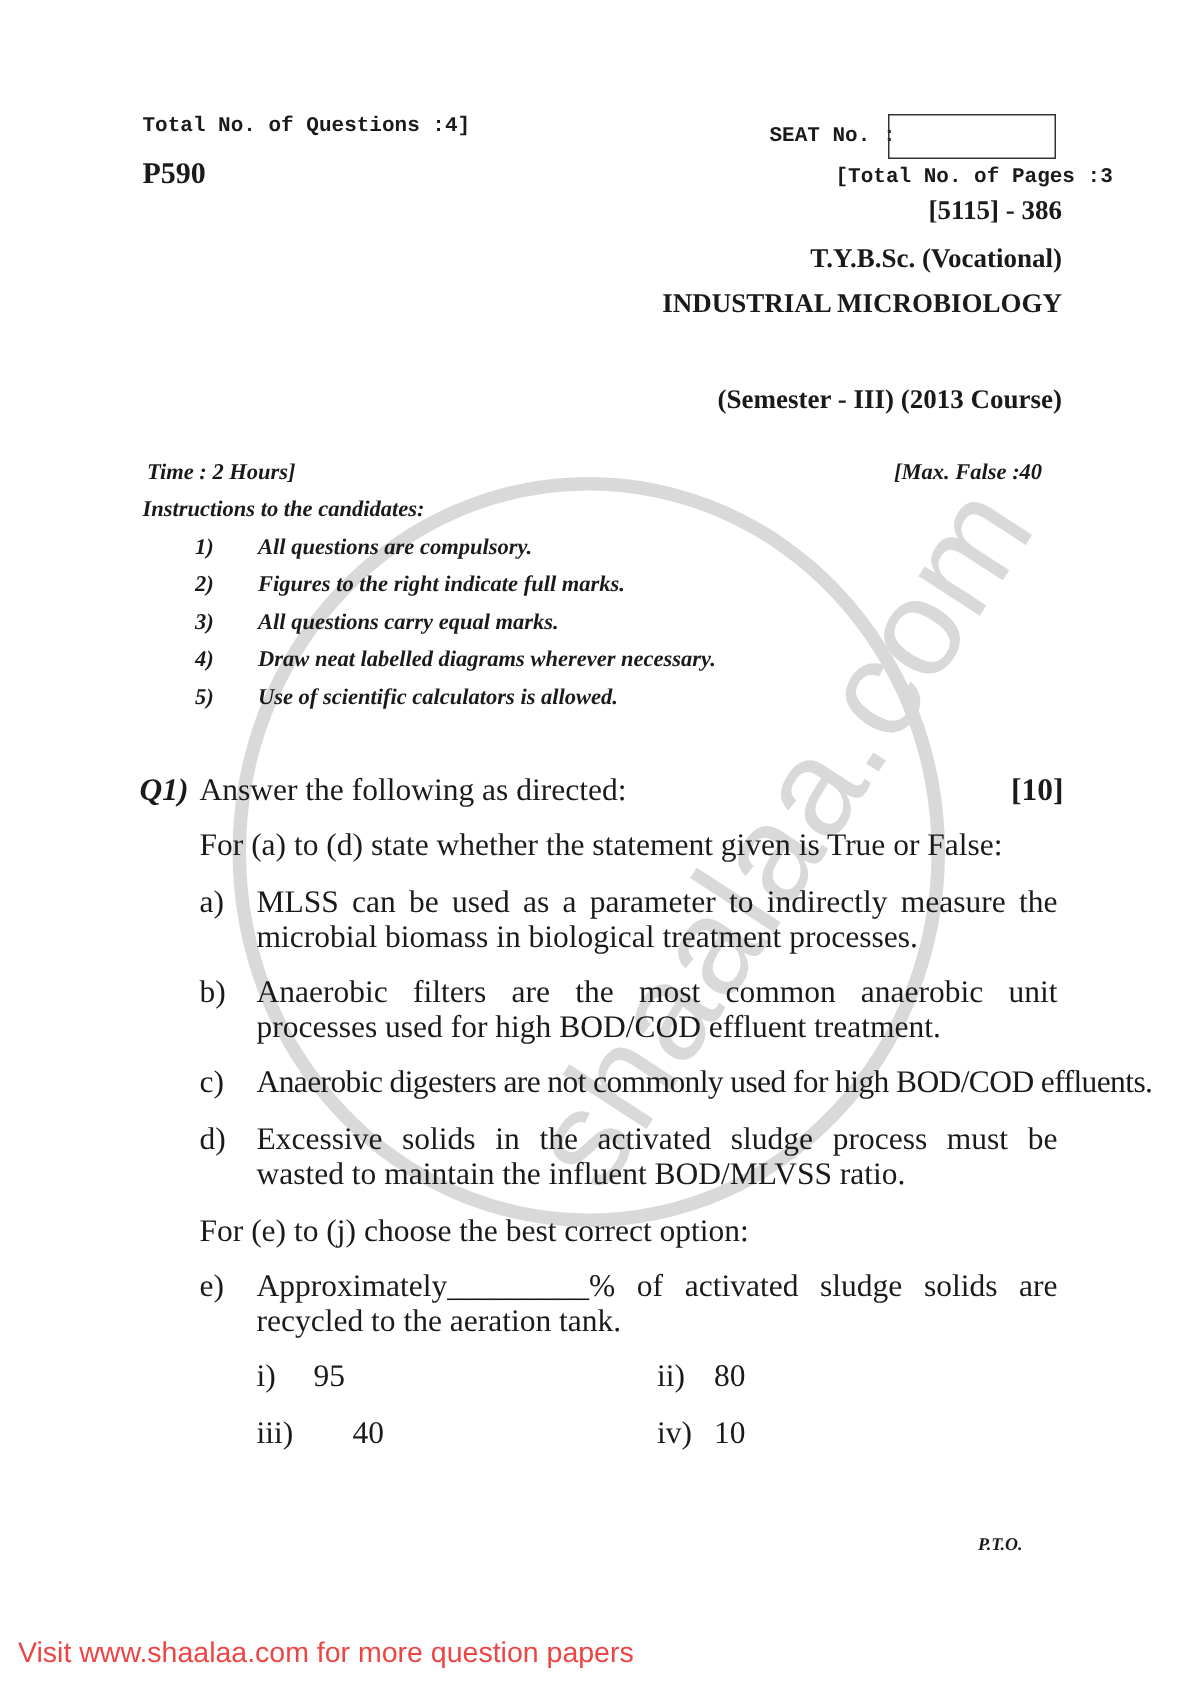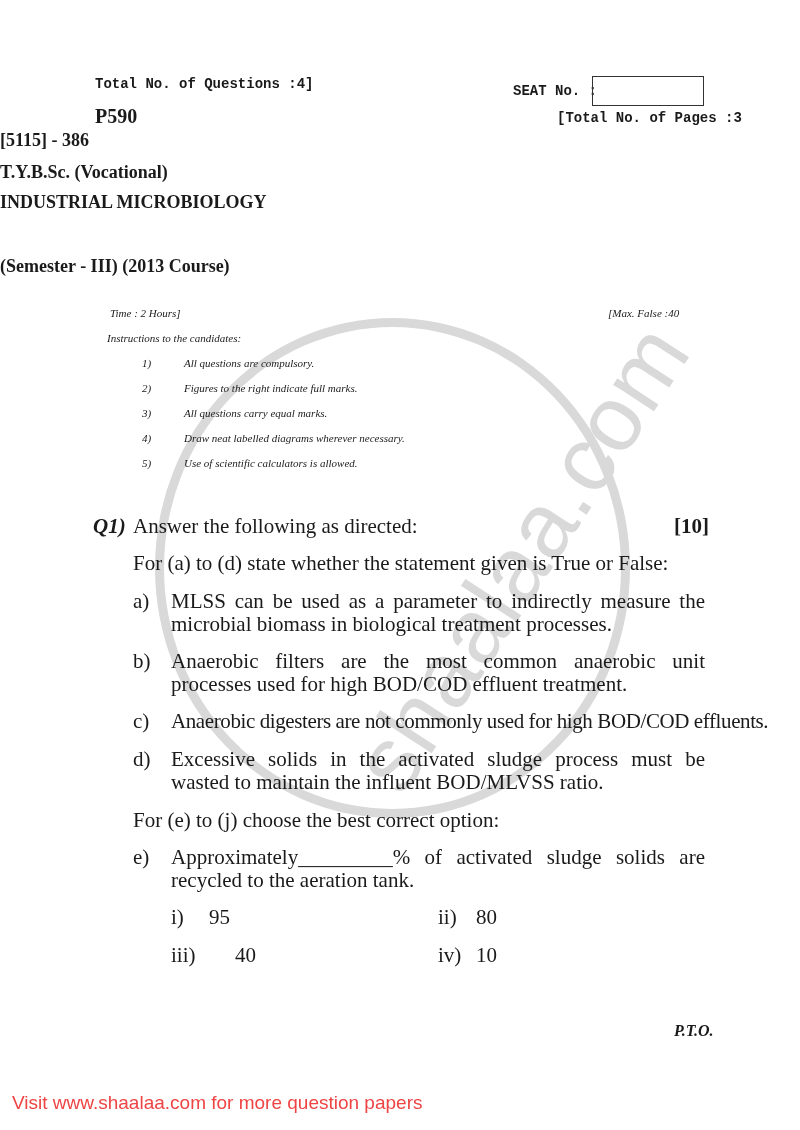--- a/index.html
+++ b/index.html
@@ -1,29 +1,29 @@
 <!DOCTYPE html>
 <html><head>
 <meta charset="utf-8">
 <style>
   * { box-sizing: border-box; margin: 0; padding: 0; }
   html, body { width: 800px; height: 1130px; background: #ffffff; overflow: hidden; }
   body { position: relative; font-family: "Liberation Serif", serif; color: #1a1a1a; }
   .abs { position: absolute; }
   .bold { font-weight: bold; }
   .ital { font-style: italic; }
-  .center { left: 0; width: 708px; text-align: left; }
+  .center { left: 0; width: 708px; text-align: right; }
 
   .hdr-small { font-size: 14px; font-weight: bold; font-family: Liberation Mono, monospace; }
   .code { font-size: 20px; font-weight: bold; }
   .title-line { font-size: 18px; font-weight: bold; }
 
   .seat-box { width: 112px; height: 30px; border: 1.5px solid #333; }
 
-  .instr { font-size: 11px; font-weight: normal; font-style: italic; margin-left: 12px; }
+  .instr { font-size: 15px; font-weight: bold; font-style: italic; }
   .instr-num { position: absolute; left: 0; }
   .instr-text { position: absolute; left: 42px; white-space: nowrap; }
 
   .body-text { font-size: 21px; line-height: 23px; }
   .item { position: absolute; left: 133px; width: 572px; }
   .item .lbl { position: absolute; left: 0; top: 0; }
   .item .txt { position: absolute; left: 38px; width: 534px; text-align: justify; text-align-last: left; }
 
   .watermark-circle {
     position: absolute; left: 155px; top: 318px; width: 475px; height: 500px;
@@ -121,15 +121,15 @@
   </div>
   <div class="abs body-text" style="left:171px; top:944px;">
     <span>iii)</span>
     <span style="position:absolute; left:38px; top:0;margin-left:26px;">40</span>
   </div>
   <div class="abs body-text" style="left:438px; top:944px;">
     <span>iv)</span>
     <span style="position:absolute; left:38px; top:0;">10</span>
   </div>
 
-  <div class="abs bold ital" style="left:652px; top:1022px; font-size:16px;margin-left:22px;">P.T.O.</div>
+  <div class="abs bold ital" style="left:652px; top:1022px; font-size:12px;">P.T.O.</div>
   <div class="abs footer-link" style="left:12px; top:1092px;">Visit www.shaalaa.com for more question papers</div>
 </div>
 
 </body></html>

